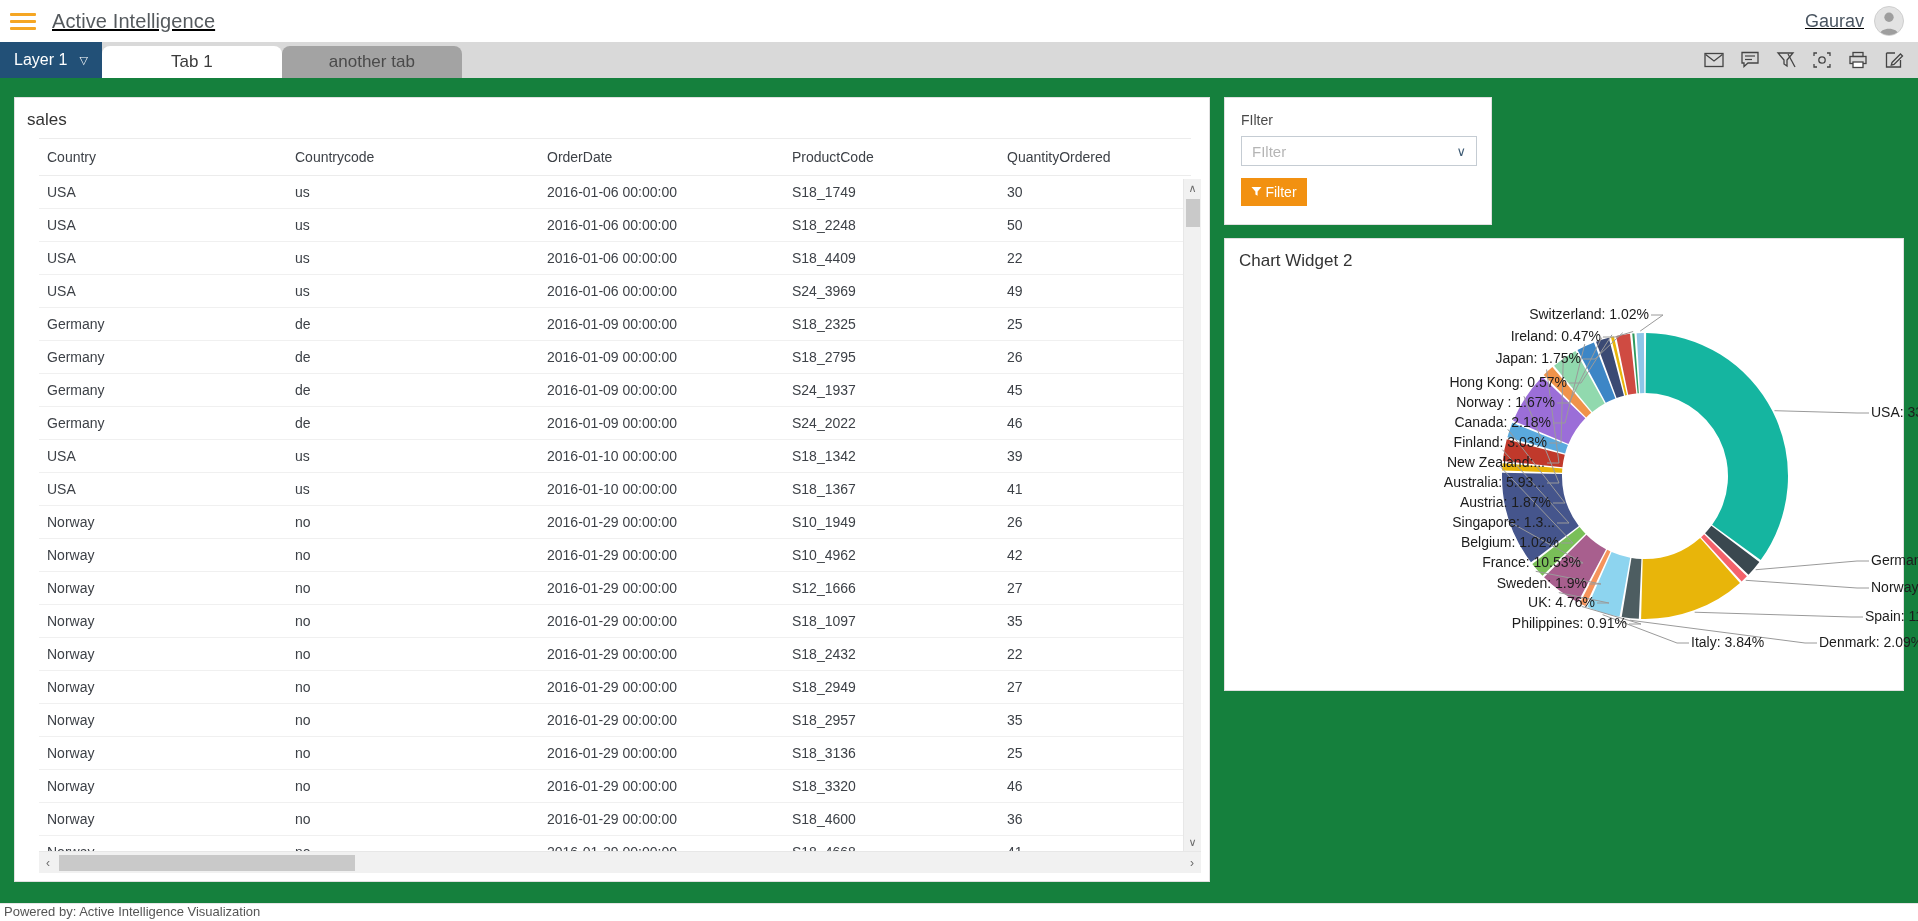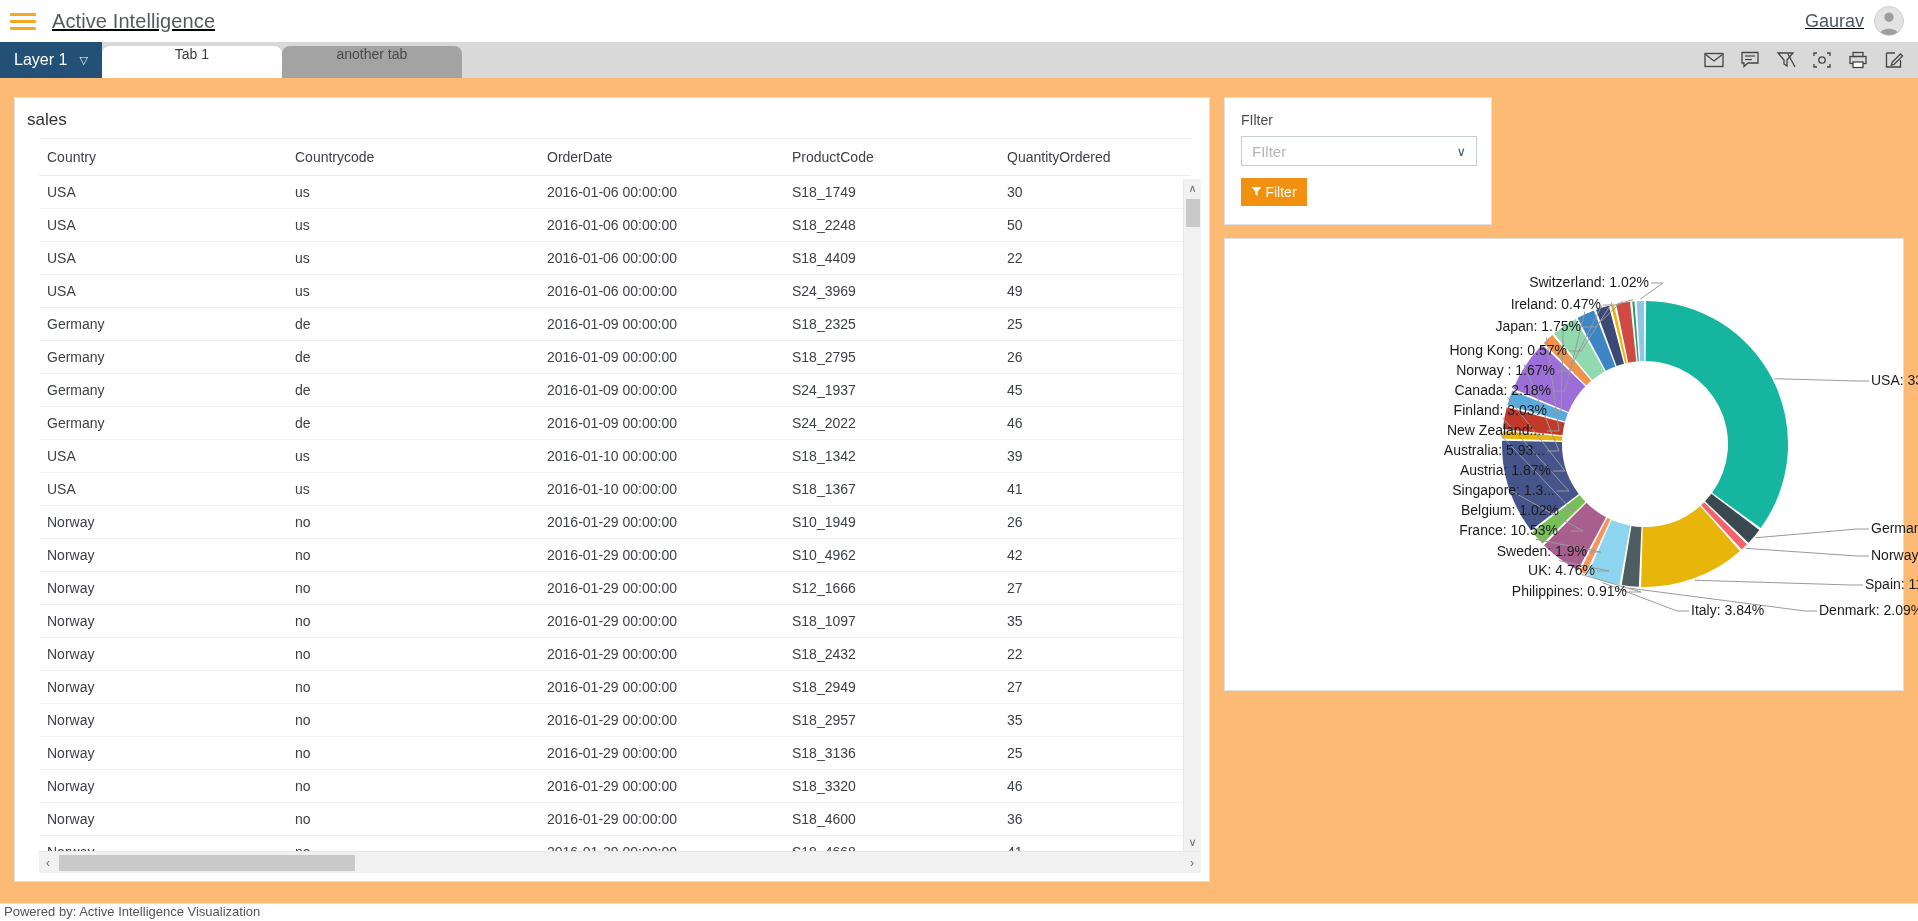--- a/index.html
+++ b/index.html
@@ -45,36 +45,36 @@
     background: #d9d9d9;
     display: flex; align-items: flex-end;
   }
   #layer-btn {
     height: 36px; min-width: 100px; background: #225077; color: #ffffff;
     display: flex; align-items: center; justify-content: center; gap: 12px;
     font-size: 16px; padding: 0 14px; cursor: pointer;
   }
   #layer-btn .caret { font-size: 11px; line-height: 1; }
   .tab {
-    height: 32px; display: flex; justify-content: center;
-    font-size: 14px; color: #4a4a4a; padding: 0 26px; min-width: 180px;
+    height: 32px; display: flex; align-items: center; justify-content: center;
+    font-size: 17px; color: #4a4a4a; padding: 0 26px; min-width: 180px;
     border-radius: 8px 8px 0 0; cursor: pointer; position: relative;
   }
   .tab.active { background: #ffffff; color: #3b3b3b; }
   .tab.inactive { background: #a3a3a3; color: #4a4a4a; }
   #toolbar-icons {
     margin-left: auto; display: flex; align-items: center; gap: 16px;
     margin-right: 14px; height: 36px;
   }
   #toolbar-icons .tbicon { cursor: pointer; display:flex; align-items:center; }
 
   
   #canvas {
     position: absolute; left: 0; top: 78px; width: 1918px; height: 825px;
-    background: #fdba74;
+    background: #15803d;
   }
 
   
   #sales-widget {
     position: absolute; left: 14px; top: 19px; width: 1196px; height: 785px;
     background: #ffffff; border: 1px solid #e0e0e0;
     display: flex; flex-direction: column;
   }
   #sales-title {
     font-size: 17px; color: #333; padding: 12px 12px 8px 12px;
@@ -441,20 +441,21 @@
       <span>
         <svg width="11" height="11" viewBox="0 0 11 11">
             <path d="M0.5 1 H10.5 L6.6 5.6 V9.8 L4.4 8.6 V5.6 Z" fill="#ffffff"></path>
           </svg>
       </span>
       <span>Filter</span>
     </button>
   </div>
 
   <div id="chart-widget">
+    <div id="chart-title">Chart Widget 2</div>
     <div id="chart-area">
       <svg id="donut-svg" width="680" height="415" viewBox="0 0 680 415">
           <path d="M 421.12310782708573 62.004410456795085 A 143 143 0 0 1 535.6699705320634 289.08006848898015 L 487.13711576336544 253.80171807402343 A 83 83 0 0 0 420.65187377376304 122.00255991548246 Z" fill="#15b5a0"></path>
           <path d="M 534.3350282994965 290.8865606701849 A 143 143 0 0 1 523.4968629503264 303.6782618383671 L 480.07160576837134 262.2747953327585 A 83 83 0 0 0 486.36228915285454 254.85024150786955 Z" fill="#3a484f"></path>
           <path d="M 521.9341240287142 305.29174621322886 A 143 143 0 0 1 516.6411332353179 310.4015719379628 L 476.09240600371595 266.1771361597966 A 83 83 0 0 0 479.1645614991838 263.21129325662935 Z" fill="#f4626b"></path>
           <path d="M 514.9736349229469 311.9065417527048 A 143 143 0 0 1 416.0884519675868 347.94649275861974 L 417.72966093223573 287.9689433494086 A 83 83 0 0 0 475.1245573328992 267.0506501082133 Z" fill="#e8b50a"></path>
           <path d="M 413.8436286051889 347.8674178784272 A 143 143 0 0 1 396.7043373377034 346.0897306720956 L 406.4787412519537 286.89124227820935 A 83 83 0 0 0 416.42672149811665 287.9230467406256 Z" fill="#4d5d61"></path>
           <path d="M 394.4910700966882 345.7064124167336 A 143 143 0 0 1 362.47152500089845 335.91781606900474 L 386.60934667884317 280.9872638722195 A 83 83 0 0 0 405.19411760856724 286.66875685726495 Z" fill="#8dd4ef"></path>
           <path d="M 360.4222544673265 334.9980470516538 A 143 143 0 0 1 354.80907737894876 332.27585634289056 L 382.1619120451241 278.8733991360833 A 83 83 0 0 0 385.41990993558113 280.4534119250858 Z" fill="#f5945c"></path>
           <path d="M 352.8179575595793 331.2361801288898 A 143 143 0 0 1 319.05166942272115 306.2839303821708 L 361.4076123222787 263.7871763756656 A 83 83 0 0 0 381.00622711500057 278.2699507041808 Z" fill="#a85f8e"></path>
@@ -498,21 +499,21 @@
       <div id="pie-labels">
           <div class="pie-label r" style="top: 133px; left: 646px;">USA: 33.85%</div>
           <div class="pie-label r" style="top: 281px; left: 646px;">Germany: 2.04%</div>
           <div class="pie-label r" style="top: 308px; left: 646px;">Norway: 1.03%</div>
           <div class="pie-label r" style="top: 337px; left: 640px;">Spain: 11.8%</div>
           <div class="pie-label r" style="top: 363px; left: 594px;">Denmark: 2.09%</div>
           <div class="pie-label r" style="top: 363px; left: 466px;">Italy: 3.84%</div>
           <div class="pie-label l" style="top: 344px; right: 278px;">Philippines: 0.91%</div>
           <div class="pie-label l" style="top: 323px; right: 310px;">UK: 4.76%</div>
           <div class="pie-label l" style="top: 304px; right: 318px;">Sweden: 1.9%</div>
-          <div class="pie-label l" style="top: 283px; right: 347px;">France: 10.53%</div>
+          <div class="pie-label l" style="top: 283px; right: 324px;">France: 10.53%</div>
           <div class="pie-label l" style="top: 263px; right: 346px;">Belgium: 1.02%</div>
           <div class="pie-label l" style="top: 243px; right: 350px;">Singapore: 1.3...</div>
           <div class="pie-label l" style="top: 223px; right: 354px;">Austria: 1.87%</div>
           <div class="pie-label l" style="top: 203px; right: 360px;">Australia: 5.93...</div>
           <div class="pie-label l" style="top: 183px; right: 360px;">New Zealand:...</div>
           <div class="pie-label l" style="top: 163px; right: 358px;">Finland: 3.03%</div>
           <div class="pie-label l" style="top: 143px; right: 354px;">Canada: 2.18%</div>
           <div class="pie-label l" style="top: 123px; right: 350px;">Norway : 1.67%</div>
           <div class="pie-label l" style="top: 103px; right: 338px;">Hong Kong: 0.57%</div>
           <div class="pie-label l" style="top: 79px; right: 324px;">Japan: 1.75%</div>

